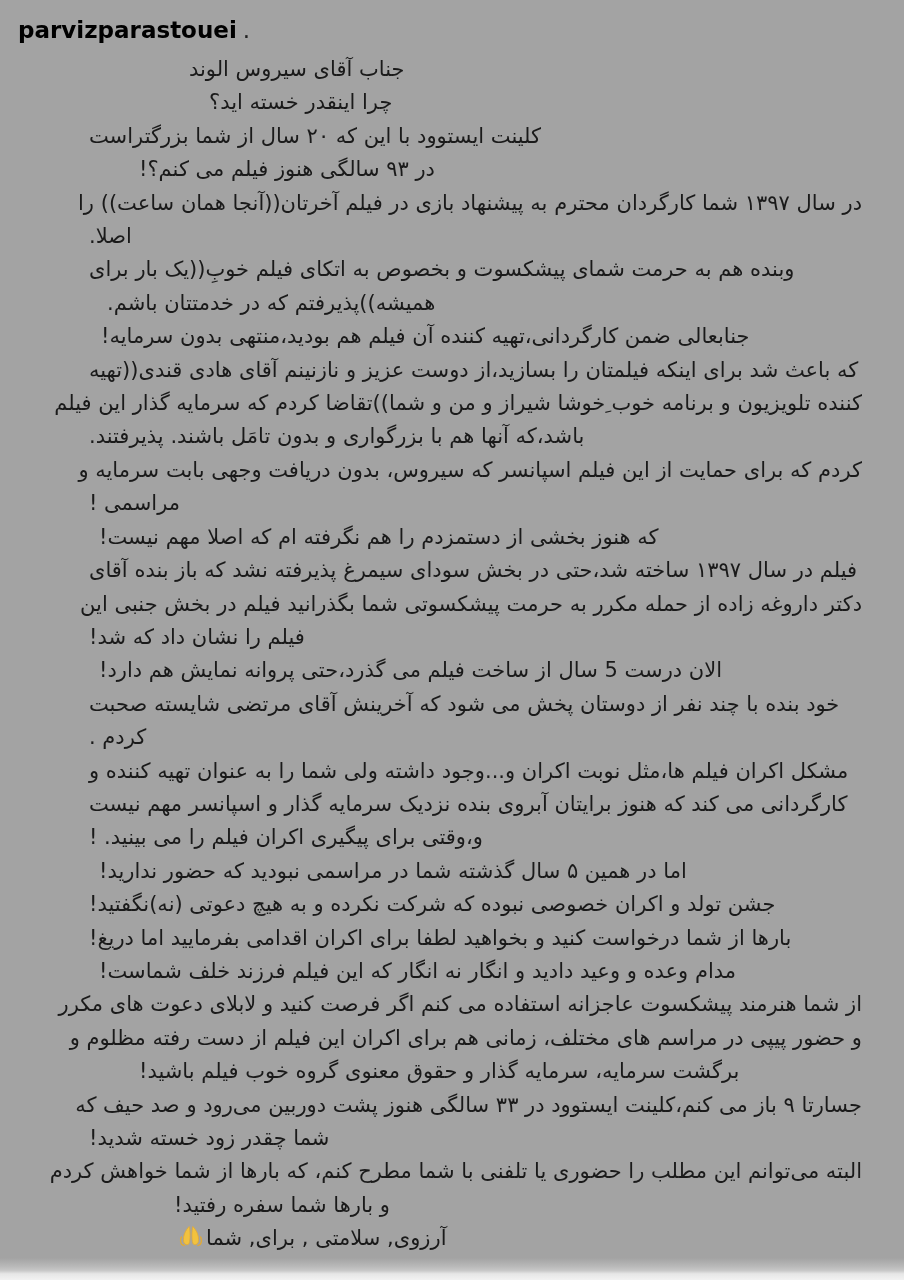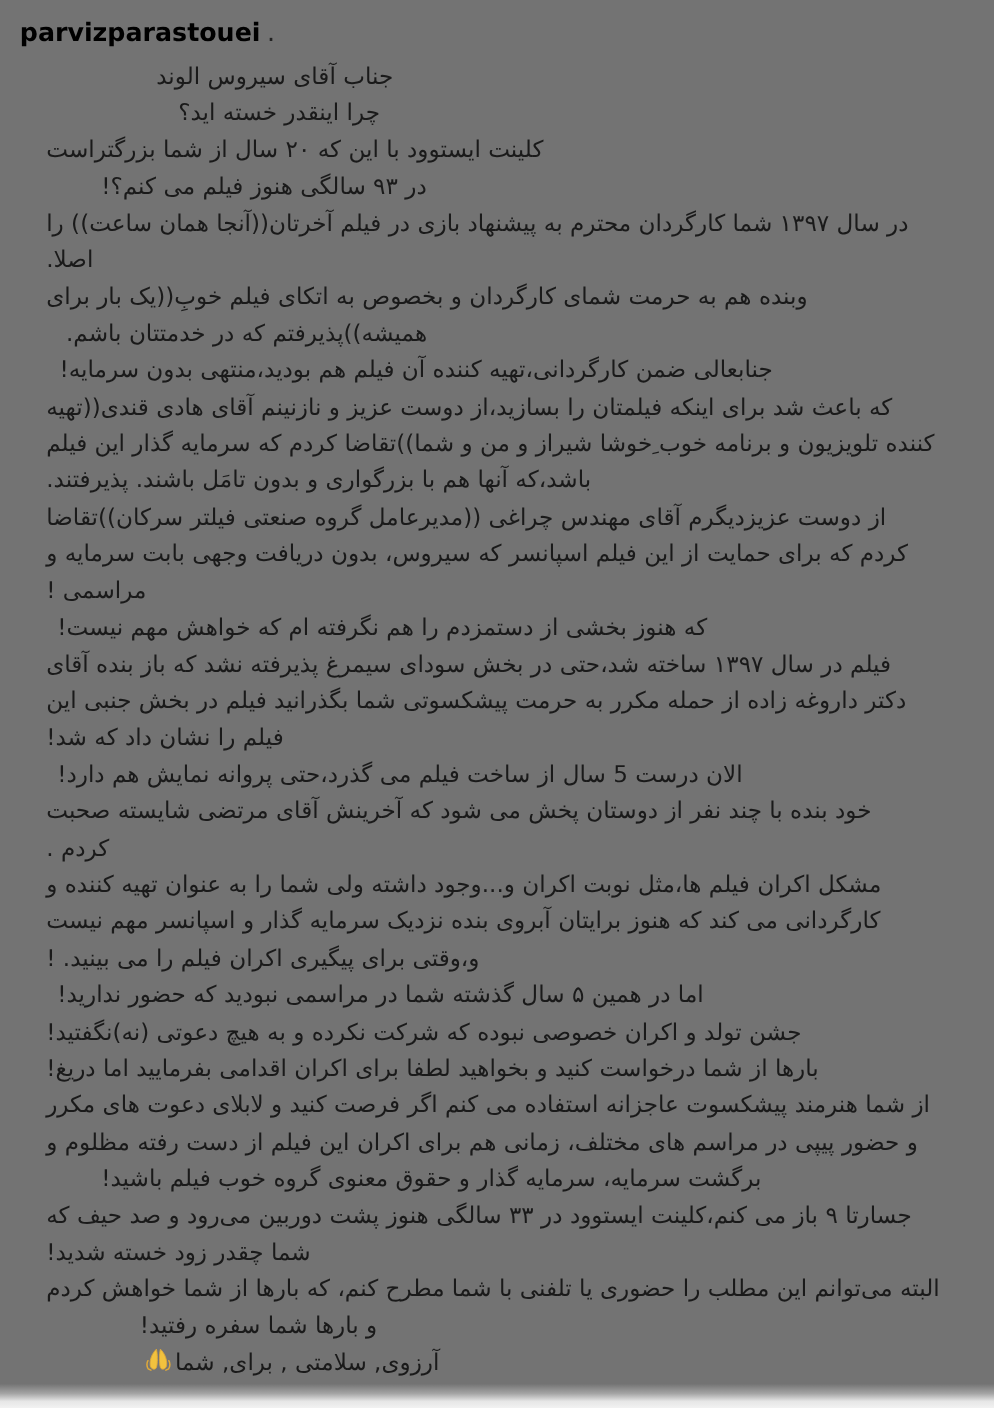--- a/index.html
+++ b/index.html
@@ -1,32 +1,32 @@
 <!DOCTYPE html>
 <html><head>
 <meta charset="utf-8">
 <style>
   html,body{margin:0;padding:0;background:#f2f2f2;}
   .screen{
-    position:relative;width:904px;height:1280px;background:#737373;
+    position:relative;width:904px;height:1280px;background:#a3a3a3;
     overflow:hidden;font-family:"DejaVu Sans",sans-serif;color:#151515;
   }
   .header{
     padding:13px 20px 0 18px;direction:ltr;text-align:left;
     font-size:23px;line-height:34px;color:#000;
   }
   .username{font-weight:bold;letter-spacing:0;}
   .dot{font-weight:normal;margin-left:6px;color:#222;}
   .caption{
     direction:rtl;unicode-bidi:embed;
     padding:6px 22px 0 20px;margin-right:20px;margin-left:22px;
   }
   .ln{
     direction:rtl;text-align:left;white-space:nowrap;
-    font-size:21px;line-height:33.4px;color:#1a1a1a;overflow:visible;
+    font-size:21px;line-height:33.4px;color:#1a1a1a;overflow:visible;margin-left:47px;
   }
   .emoji{display:inline-block;vertical-align:-3px;margin-left:2px;}
   .bottom-band{
     position:absolute;left:0;right:0;top:1258px;height:22px;
     background:linear-gradient(to bottom,
       rgba(255,255,255,0) 0%,
       rgba(205,205,205,0.55) 40%,
       #c9c9c9 58%,
       #e6e6e6 72%,
       #f2f2f2 100%);
@@ -42,42 +42,42 @@
     <span class="username">parvizparastouei</span><span class="dot">.</span>
   </div>
 
   <div class="caption">
     <div class="ln" style="padding-left:100px">جناب آقای سیروس الوند</div>
     <div class="ln" style="padding-left:120px">چرا اینقدر خسته اید؟</div>
     <div class="ln">کلینت ایستوود با این که ۲۰ سال از شما بزرگتراست</div>
     <div class="ln" style="padding-left:50px">در ۹۳ سالگی هنوز فیلم می کنم؟!</div>
     <div class="ln">در سال ۱۳۹۷ شما کارگردان محترم به پیشنهاد بازی در فیلم آخرتان((آنجا همان ساعت)) را</div>
     <div class="ln">اصلا.</div>
-    <div class="ln">وبنده هم به حرمت شمای کارگردان و بخصوص به اتکای فیلم خوبِ((یک بار برای</div>
+    <div class="ln">وبنده هم به حرمت شمای پیشکسوت و بخصوص به اتکای فیلم خوبِ((یک بار برای</div>
     <div class="ln" style="padding-left:18px">همیشه))پذیرفتم که در خدمتتان باشم.</div>
     <div class="ln" style="padding-left:12px">جنابعالی ضمن کارگردانی،تهیه کننده آن فیلم هم بودید،منتهی بدون سرمایه!</div>
     <div class="ln">که باعث شد برای اینکه فیلمتان را بسازید،از دوست عزیز و نازنینم آقای هادی قندی((تهیه</div>
     <div class="ln">کننده تلویزیون و برنامه خوب ِخوشا شیراز و من و شما))تقاضا کردم که سرمایه گذار این فیلم</div>
     <div class="ln">باشد،که آنها هم با بزرگواری و بدون تامَل باشند. پذیرفتند.</div>
-    <div class="ln">از دوست عزیزدیگرم آقای مهندس چراغی ((مدیرعامل گروه صنعتی فیلتر سرکان))تقاضا</div>
     <div class="ln">کردم که برای حمایت از این فیلم اسپانسر که سیروس، بدون دریافت وجهی بابت سرمایه و</div>
     <div class="ln">مراسمی !</div>
-    <div class="ln" style="padding-left:10px">که هنوز بخشی از دستمزدم را هم نگرفته ام که خواهش مهم نیست!</div>
+    <div class="ln" style="padding-left:10px">که هنوز بخشی از دستمزدم را هم نگرفته ام که اصلا مهم نیست!</div>
     <div class="ln">فیلم در سال ۱۳۹۷ ساخته شد،حتی در بخش سودای سیمرغ پذیرفته نشد که باز بنده آقای</div>
     <div class="ln">دکتر داروغه زاده از حمله مکرر به حرمت پیشکسوتی شما بگذرانید فیلم در بخش جنبی این</div>
     <div class="ln">فیلم را نشان داد که شد!</div>
     <div class="ln" style="padding-left:10px">الان درست 5 سال از ساخت فیلم می گذرد،حتی پروانه نمایش هم دارد!</div>
     <div class="ln">خود بنده با چند نفر از دوستان پخش می شود که آخرینش آقای مرتضی شایسته صحبت</div>
     <div class="ln">کردم .</div>
     <div class="ln">مشکل اکران فیلم ها،مثل نوبت اکران و...وجود داشته ولی شما را به عنوان تهیه کننده و</div>
     <div class="ln">کارگردانی می کند که هنوز برایتان آبروی بنده نزدیک سرمایه گذار و اسپانسر مهم نیست</div>
     <div class="ln">و،وقتی برای پیگیری اکران فیلم را می بینید. !</div>
     <div class="ln" style="padding-left:10px">اما در همین ۵ سال گذشته شما در مراسمی نبودید که حضور ندارید!</div>
     <div class="ln">جشن تولد و اکران خصوصی نبوده که شرکت نکرده و به هیچ دعوتی (نه)نگفتید!</div>
     <div class="ln">بارها از شما درخواست کنید و بخواهید لطفا برای اکران اقدامی بفرمایید اما دریغ!</div>
+    <div class="ln" style="padding-left:10px">مدام وعده و وعید دادید و انگار نه انگار که این فیلم فرزند خلف شماست!</div>
     <div class="ln">از شما هنرمند پیشکسوت عاجزانه استفاده می کنم اگر فرصت کنید و لابلای دعوت های مکرر</div>
     <div class="ln">و حضور پیپی در مراسم های مختلف، زمانی هم برای اکران این فیلم از دست رفته مظلوم و</div>
     <div class="ln" style="padding-left:50px">برگشت سرمایه، سرمایه گذار و حقوق معنوی گروه خوب فیلم باشید!</div>
     <div class="ln">جسارتا ۹ باز می کنم،کلینت ایستوود در ۳۳ سالگی هنوز پشت دوربین می‌رود و صد حیف که</div>
     <div class="ln">شما چقدر زود خسته شدید!</div>
     <div class="ln">البته می‌توانم این مطلب را حضوری یا تلفنی با شما مطرح کنم، که بارها از شما خواهش کردم</div>
     <div class="ln" style="padding-left:85px">و بارها شما سفره رفتید!</div>
     <div class="ln" style="padding-left:85px">
       <span>آرزوی, سلامتی , برای, شما</span><span class="emoji"><svg width="30" height="23" viewBox="0 0 30 23" xmlns="http://www.w3.org/2000/svg">
         <path d="M13.2,1.5 C9.6,5 6.8,10.5 7.6,16.5 C8.1,19.6 12.0,21.0 13.2,18.2 C14.4,14.8 14.3,5.5 13.2,1.5 Z" fill="#F2C23E" stroke="#DFA939" stroke-width="0.8"></path>

